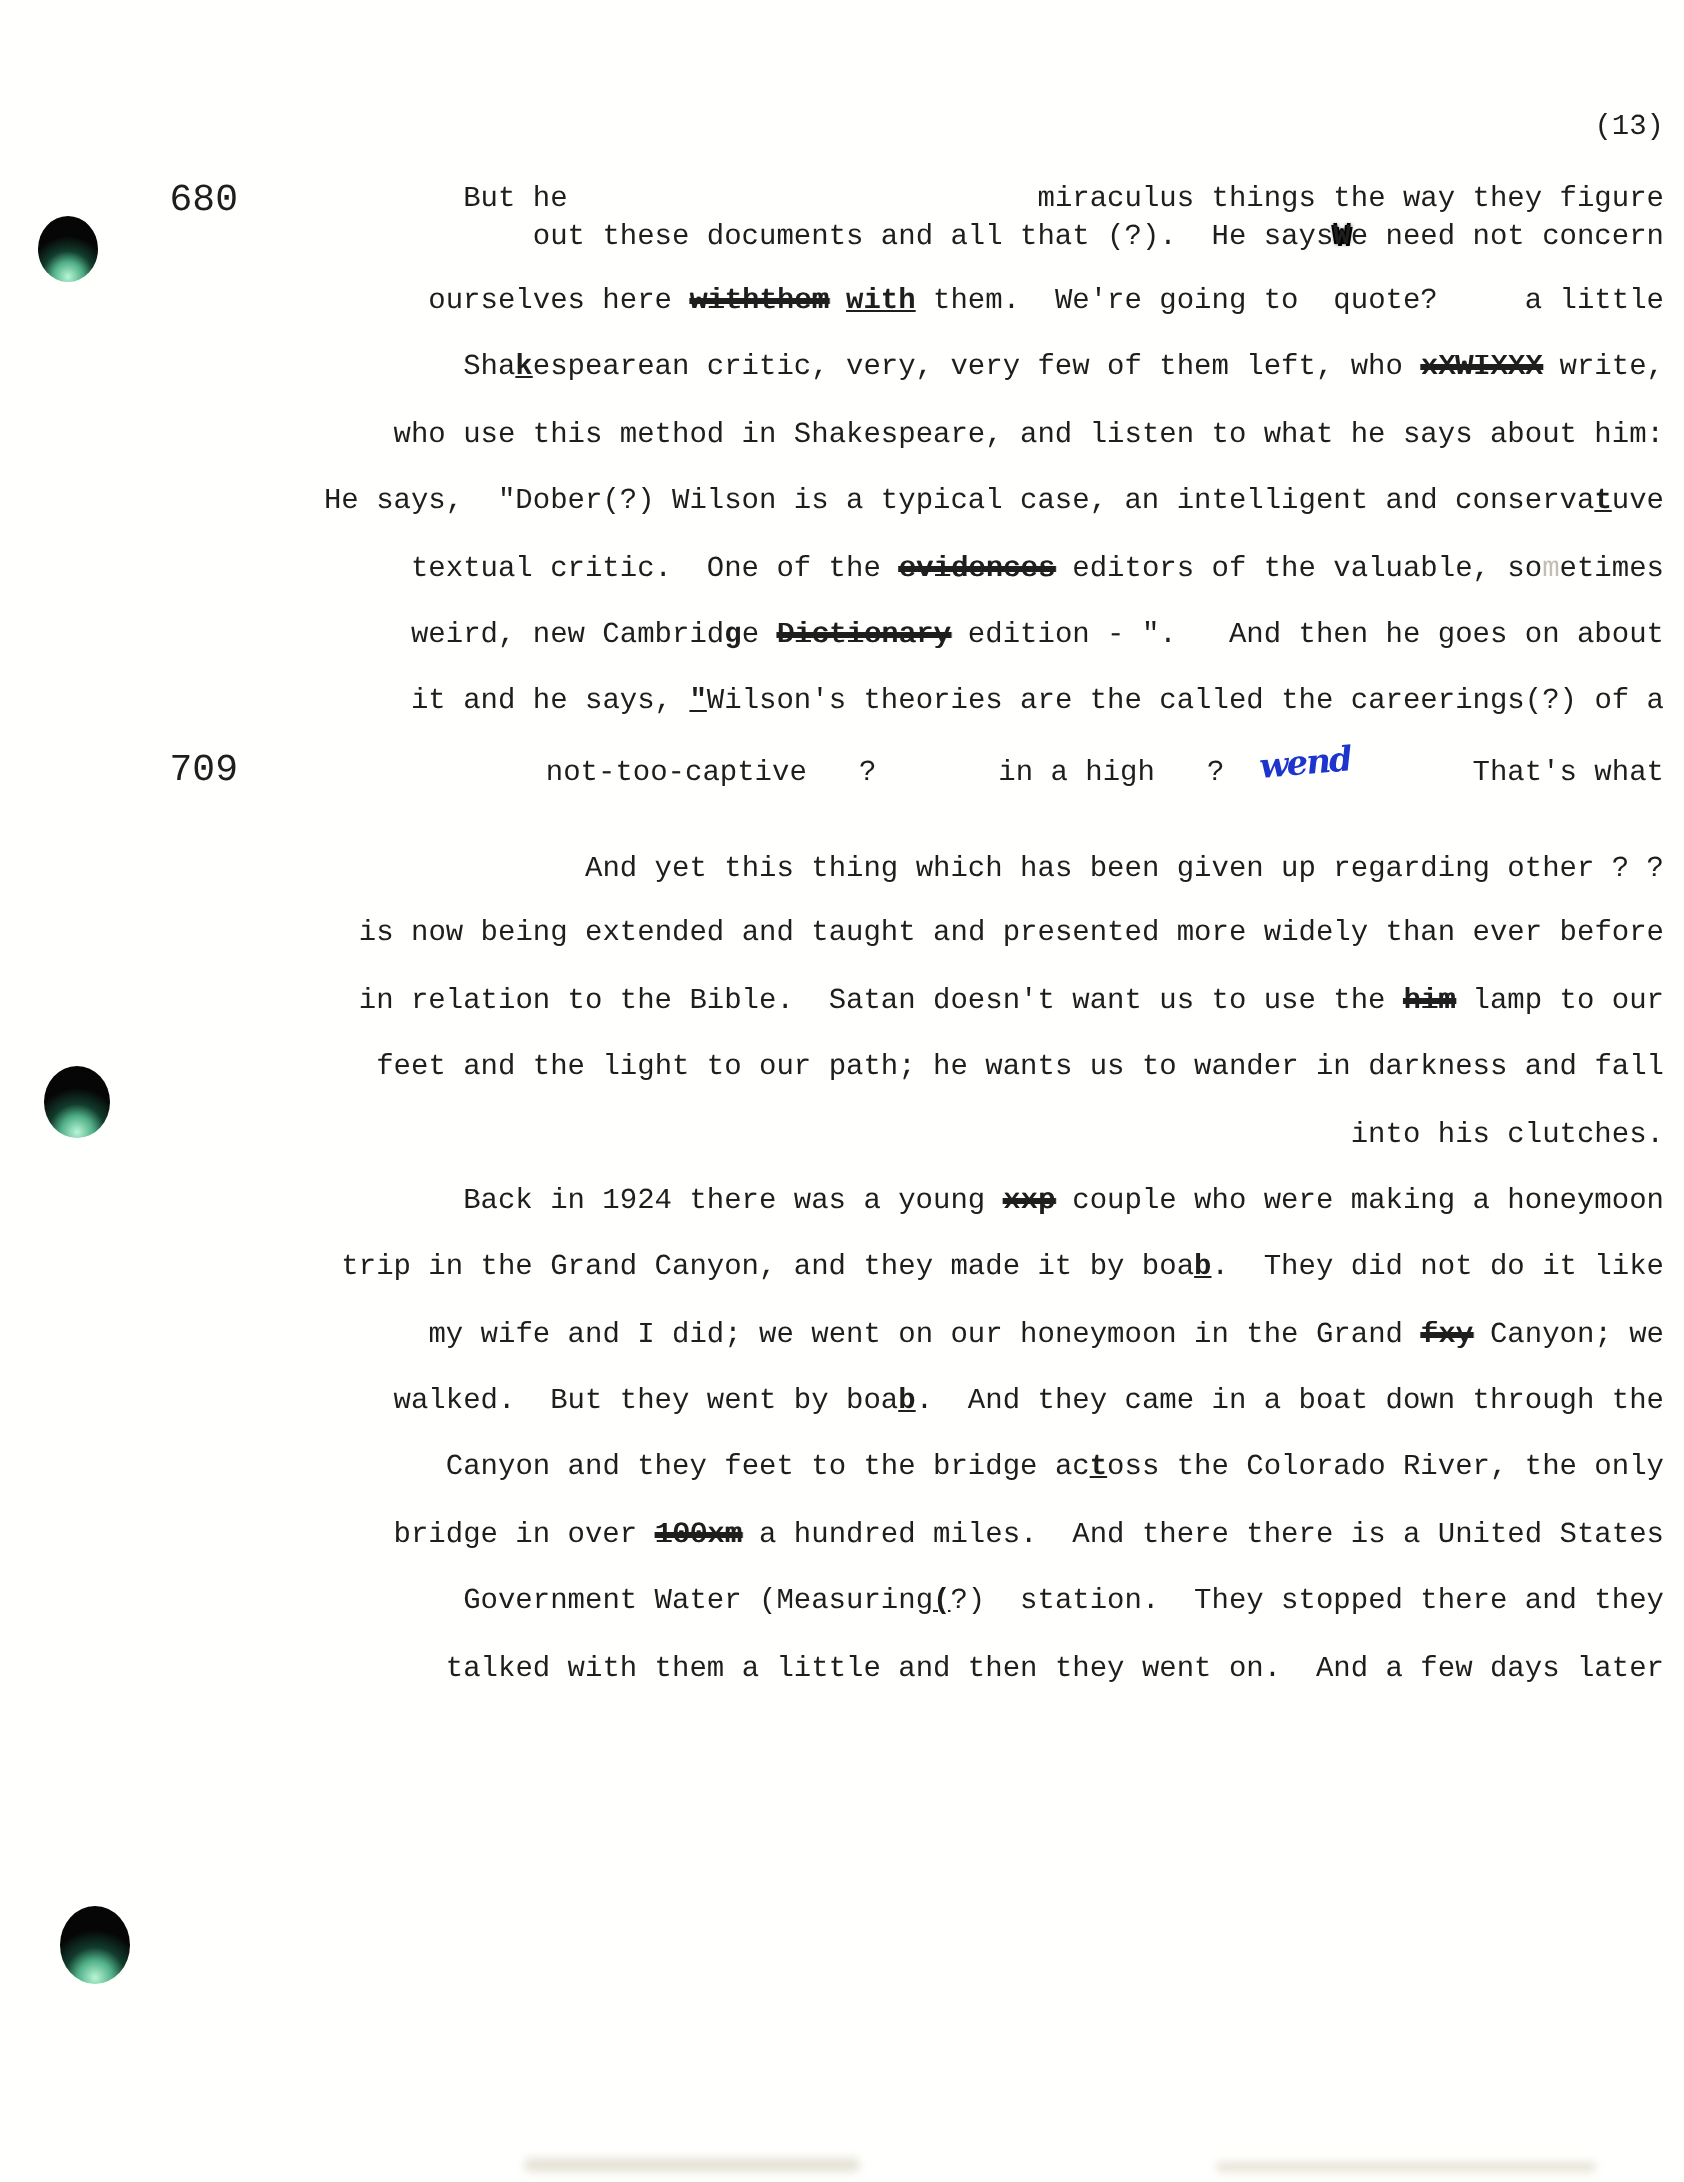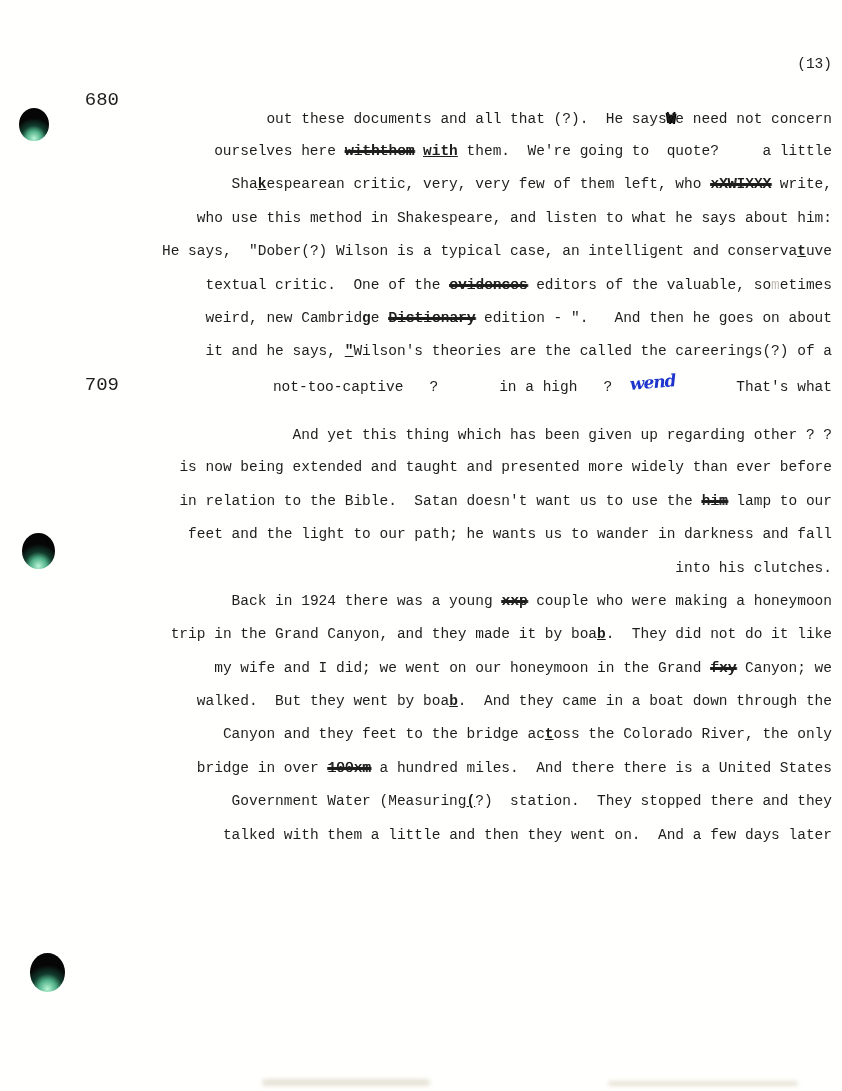--- a/index.html
+++ b/index.html
@@ -75,21 +75,21 @@
 </head>
 <body>
 
 <div class="page">
   <div class="hole hole-1"></div>
   <div class="hole hole-2"></div>
   <div class="hole hole-3"></div>
 
   <div class="body-col" id="typescript-body">
       <div class="tline" style="height: 36px;"><span class="seg-n">(13)</span></div>
-      <div class="tline" style="height: 19px;"><span class="lineno">680</span></div>
+      <div class="tline" style="height: 19px;"><span class="lineno">680</span><span class="seg-n">But he                           miraculus things the way they figure</span></div>
       <div class="tline" style="height: 32px; font-family: Liberation Mono, monospace;"><span class="seg-n">out these documents and all that (?).  He says</span><span class="seg-b">W</span><span class="seg-n">e need not concern</span></div>
       <div class="tline"><span class="seg-n">ourselves here </span><span class="seg-s">withthem</span><span class="seg-n"> </span><span class="seg-d">with</span><span class="seg-n"> them.  We're going to  quote?     a little</span></div>
       <div class="tline"><span class="seg-n">Sha</span><span class="seg-d">k</span><span class="seg-n">espearean critic, very, very few of them left, who </span><span class="seg-s">xXWIXXX</span><span class="seg-n"> write,</span></div>
       <div class="tline"><span class="seg-n">who use this method in Shakespeare, and listen to what he says about him:</span></div>
       <div class="tline"><span class="seg-n">He says,  "Dober(?) Wilson is a typical case, an intelligent and conserva</span><span class="seg-d">t</span><span class="seg-n">uve</span></div>
       <div class="tline"><span class="seg-n">textual critic.  One of the </span><span class="seg-s">evidences</span><span class="seg-n"> editors of the valuable, so</span><span class="seg-f">m</span><span class="seg-n">etimes</span></div>
       <div class="tline"><span class="seg-n">weird, new Cambrid</span><span class="seg-d">g</span><span class="seg-n">e </span><span class="seg-s">Dictionary</span><span class="seg-n"> edition - ".   And then he goes on about</span></div>
       <div class="tline"><span class="seg-n">it and he says, </span><span class="seg-d">"</span><span class="seg-n">Wilson's theories are the called the careerings(?) of a</span></div>
       <div class="tline" style="height: 50px;"><span class="lineno">709</span><span class="seg-n">not-too-captive   ?       in a high   ?  </span><span class="seg-h">wend</span><span class="seg-n">       That's what</span></div>
       <div class="tline" style="height: 32px;"><span class="seg-n">And yet this thing which has been given up regarding other ? ?</span></div>

